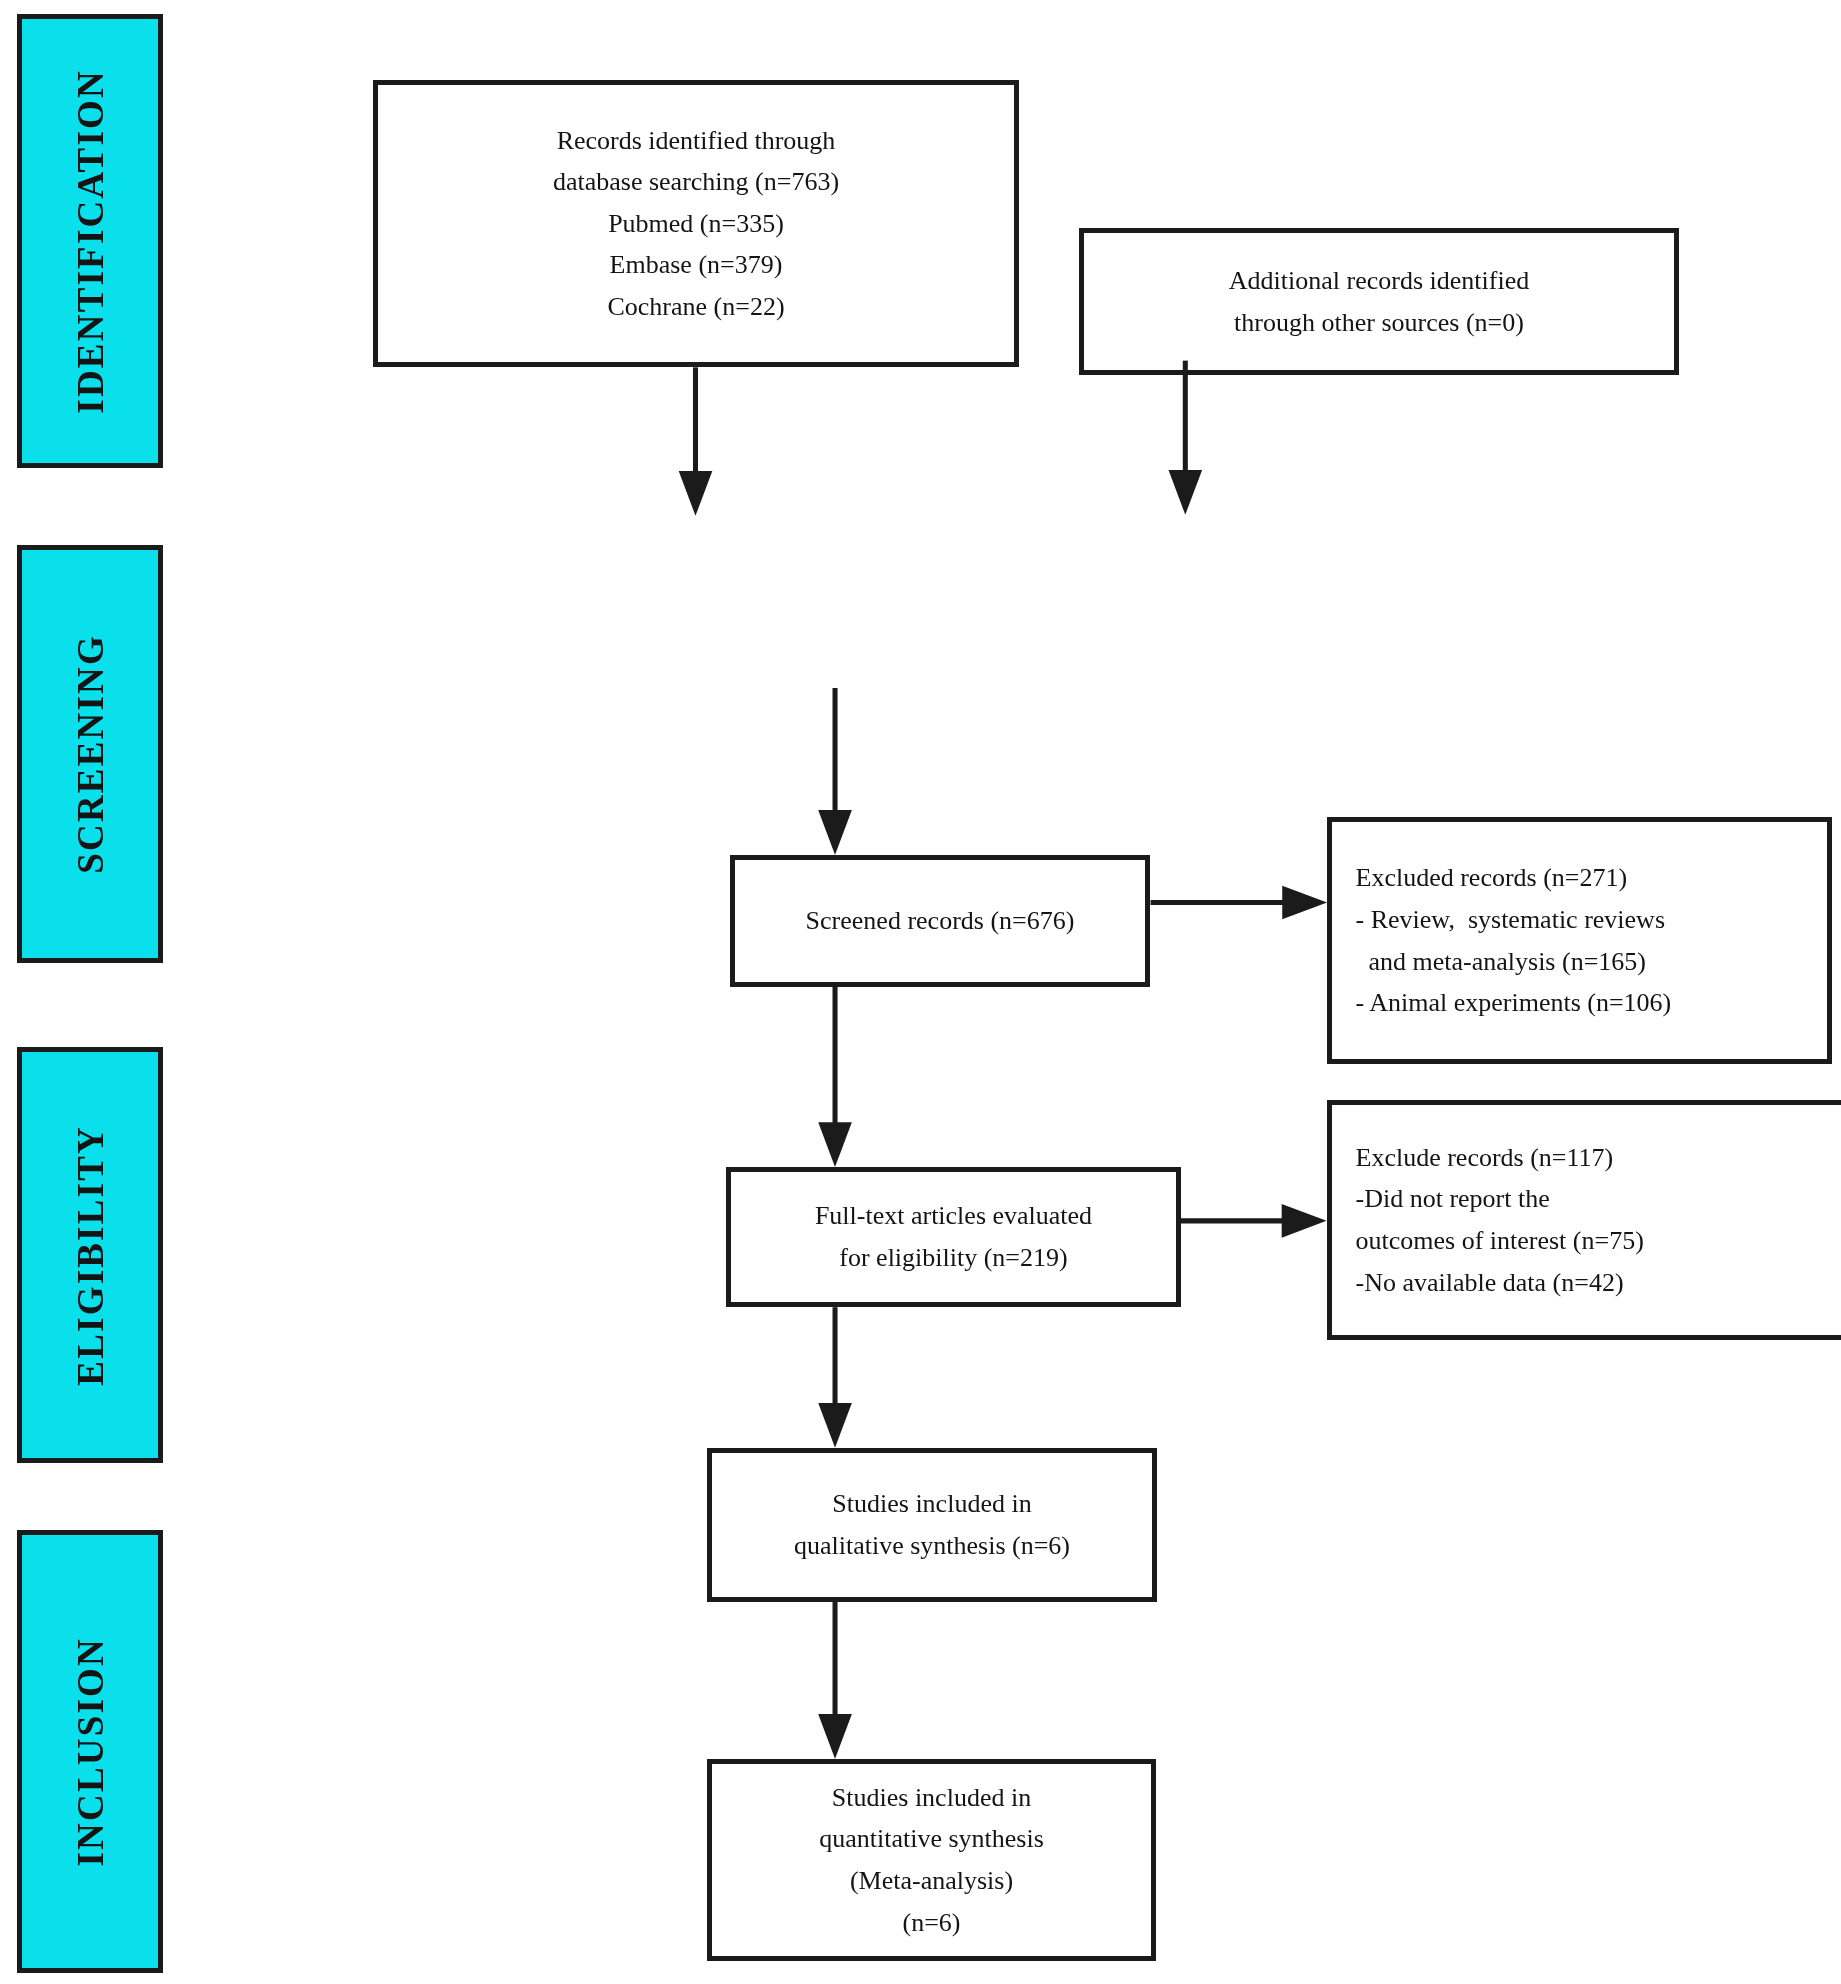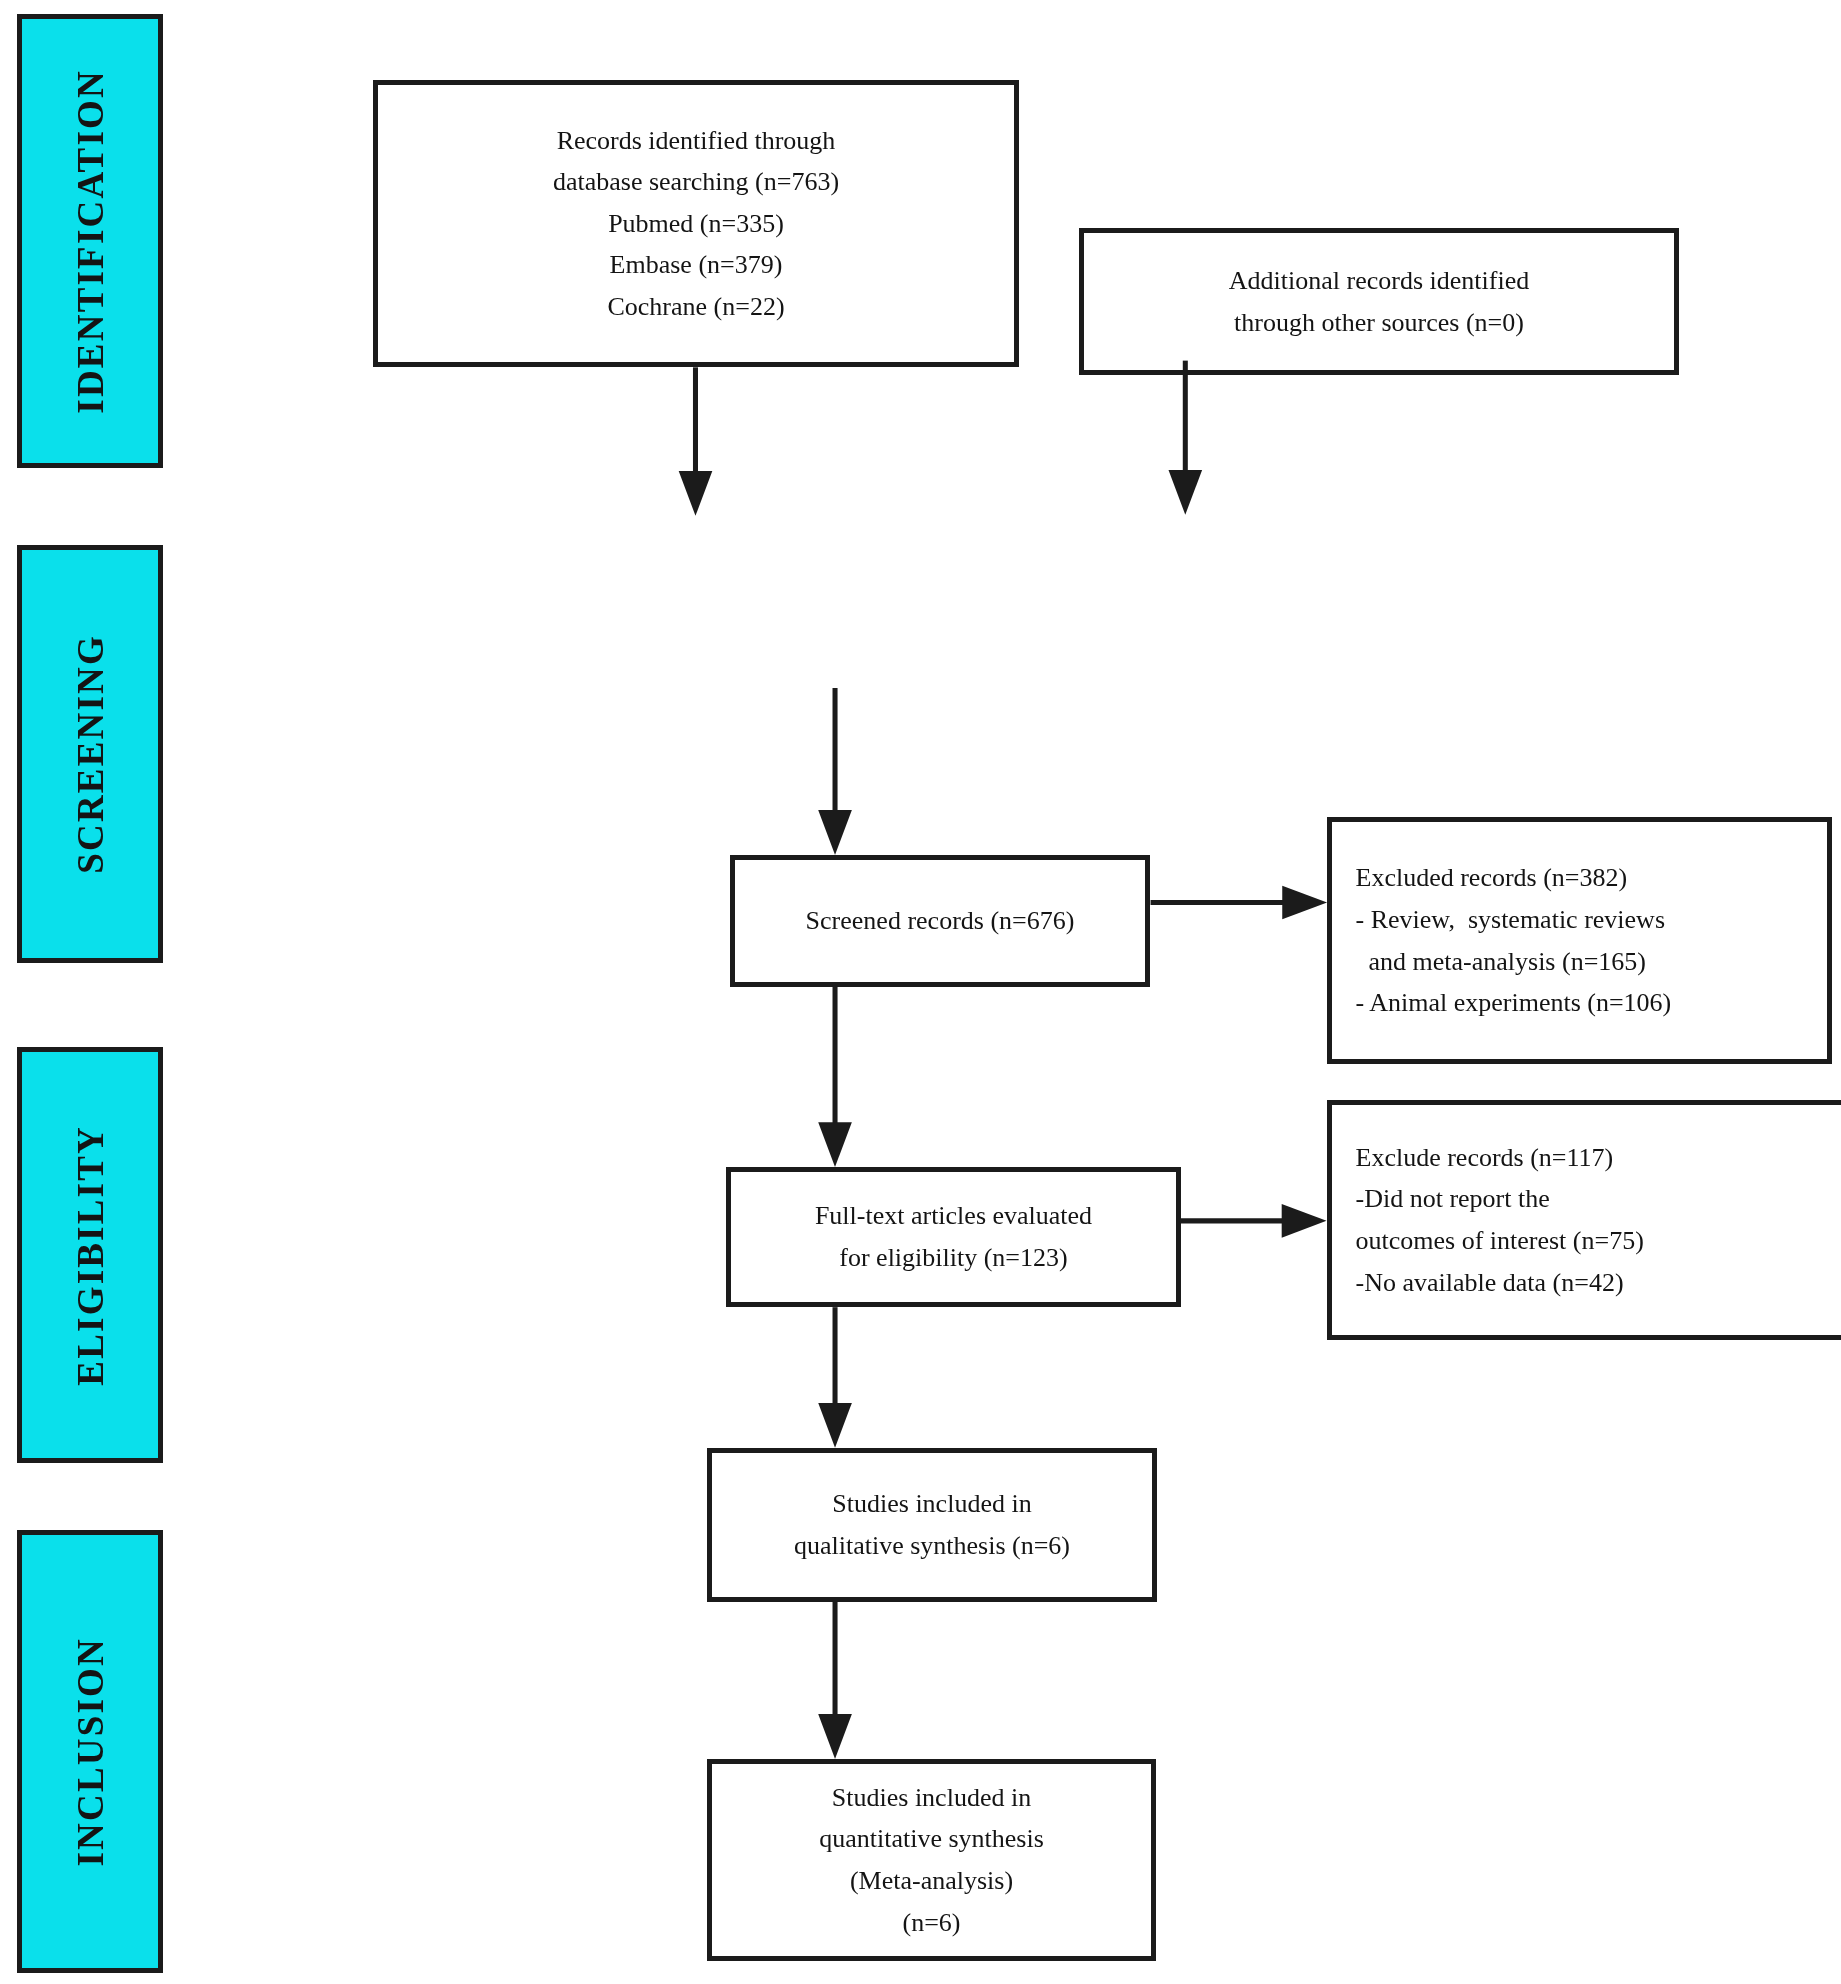--- a/index.html
+++ b/index.html
@@ -85,29 +85,29 @@
     <span class="txt">Additional records identified
 through other sources (n=0)</span>
   </div>
 
 
   <div class="fbox" style="left:730px;top:855px;width:420px;height:132px;">
     <span class="txt">Screened records (n=676)</span>
   </div>
 
   <div class="fbox left-align" style="left:1327px;top:817px;width:505px;height:247px;">
-    <span class="txt">Excluded records (n=382)
+    <span class="txt">Excluded records (n=271)
 - Review,  systematic reviews
   and meta-analysis (n=165)
 - Animal experiments (n=106)</span>
   </div>
 
   <div class="fbox" style="left:726px;top:1167px;width:455px;height:140px;">
     <span class="txt">Full-text articles evaluated
-for eligibility (n=123)</span>
+for eligibility (n=219)</span>
   </div>
 
   <div class="fbox left-align" style="left:1327px;top:1100px;width:574px;height:240px;">
     <span class="txt">Exclude records (n=117)
 -Did not report the
 outcomes of interest (n=75)
 -No available data (n=42)</span>
   </div>
 
   <div class="fbox" style="left:707px;top:1448px;width:450px;height:154px;">

